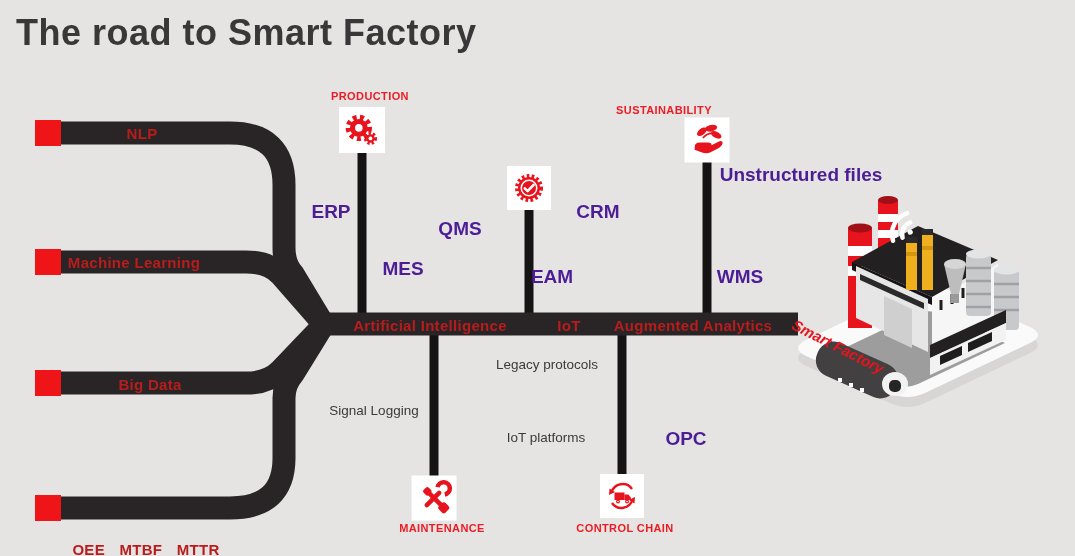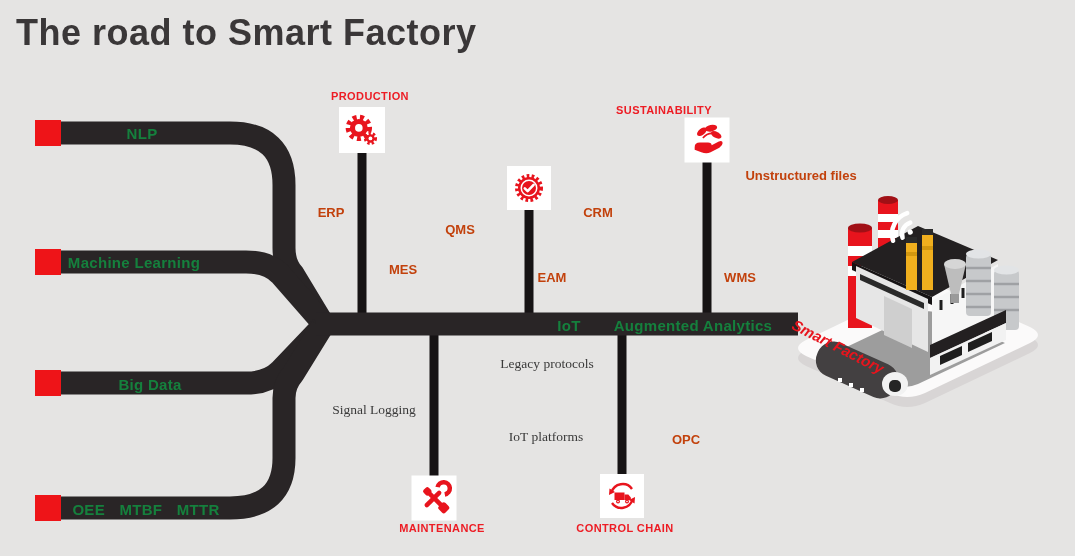--- a/index.html
+++ b/index.html
@@ -8,25 +8,25 @@
     background:#e5e4e3; overflow:hidden;
     font-family:"Liberation Sans", sans-serif;
   }
   .title {
     position:absolute; left:16px; right:0; top:12px;
     text-align:left; font-size:36px; font-weight:bold;
     color:#3a3738; letter-spacing:0.5px;
   }
   .net { position:absolute; left:0; top:0; }
   .lbl { position:absolute; white-space:nowrap; transform:translate(-50%,-50%); }
-  .road-label { color:#15803d; font-weight:bold; font-size:15px; letter-spacing:0.3px; }
-  .spread { word-spacing:10px; }
+  .road-label { color:#b91c1c; font-weight:bold; font-size:15px; letter-spacing:0.3px; }
+  .spread { word-spacing:10px;margin-top:40px; }
   .cat-label { color:#ed1c24; font-weight:bold; font-size:11px; letter-spacing:0.4px; }
-  .sys-label { color:#c2410c; font-weight:bold; font-size:13px; }
-  .soft { font-weight:normal; color:#3a3a3a; font-size:13.5px;font-family:Liberation Serif, serif; }
+  .sys-label { color:#4c1d95; font-weight:bold; font-size:19px; }
+  .soft { font-weight:normal; color:#3a3a3a; font-size:13.5px; }
   .icon-box {
     position:absolute; width:46px; height:46px; background:#ffffff;
     transform:translate(-50%,-50%);
     display:flex; align-items:center; justify-content:center;
   }
   .sf-label {
     position:absolute; left:797px; top:316px;
     color:#e8141d; font-weight:bold; font-style:italic; font-size:15px;
     transform:rotate(27deg); transform-origin:0 0; white-space:nowrap;
   }
@@ -153,20 +153,21 @@
         </g>
       </g>
     </g>
   </svg>
 
   <span class="lbl road-label" style="left:142px; top:133px">NLP</span>
   <span class="lbl road-label" style="left:134px; top:262px">Machine Learning</span>
   <span class="lbl road-label" style="left:150px; top:384px">Big Data</span>
   <span class="lbl road-label spread" style="left:146px; top:509px">OEE MTBF MTTR</span>
 
+  <span class="lbl road-label" style="left:430px; top:325px">Artificial Intelligence</span>
   <span class="lbl road-label" style="left:569px; top:325px">IoT</span>
   <span class="lbl road-label" style="left:693px; top:325px">Augmented Analytics</span>
 
   <span class="lbl cat-label" style="left:370px; top:96px">PRODUCTION</span>
   <span class="lbl cat-label" style="left:664px; top:110px">SUSTAINABILITY</span>
   <span class="lbl cat-label" style="left:442px; top:528px">MAINTENANCE</span>
   <span class="lbl cat-label" style="left:625px; top:528px">CONTROL CHAIN</span>
 
   <div class="icon-box" style="left:362px; top:130px">
     <svg width="38" height="38" viewBox="0 0 36 36">

